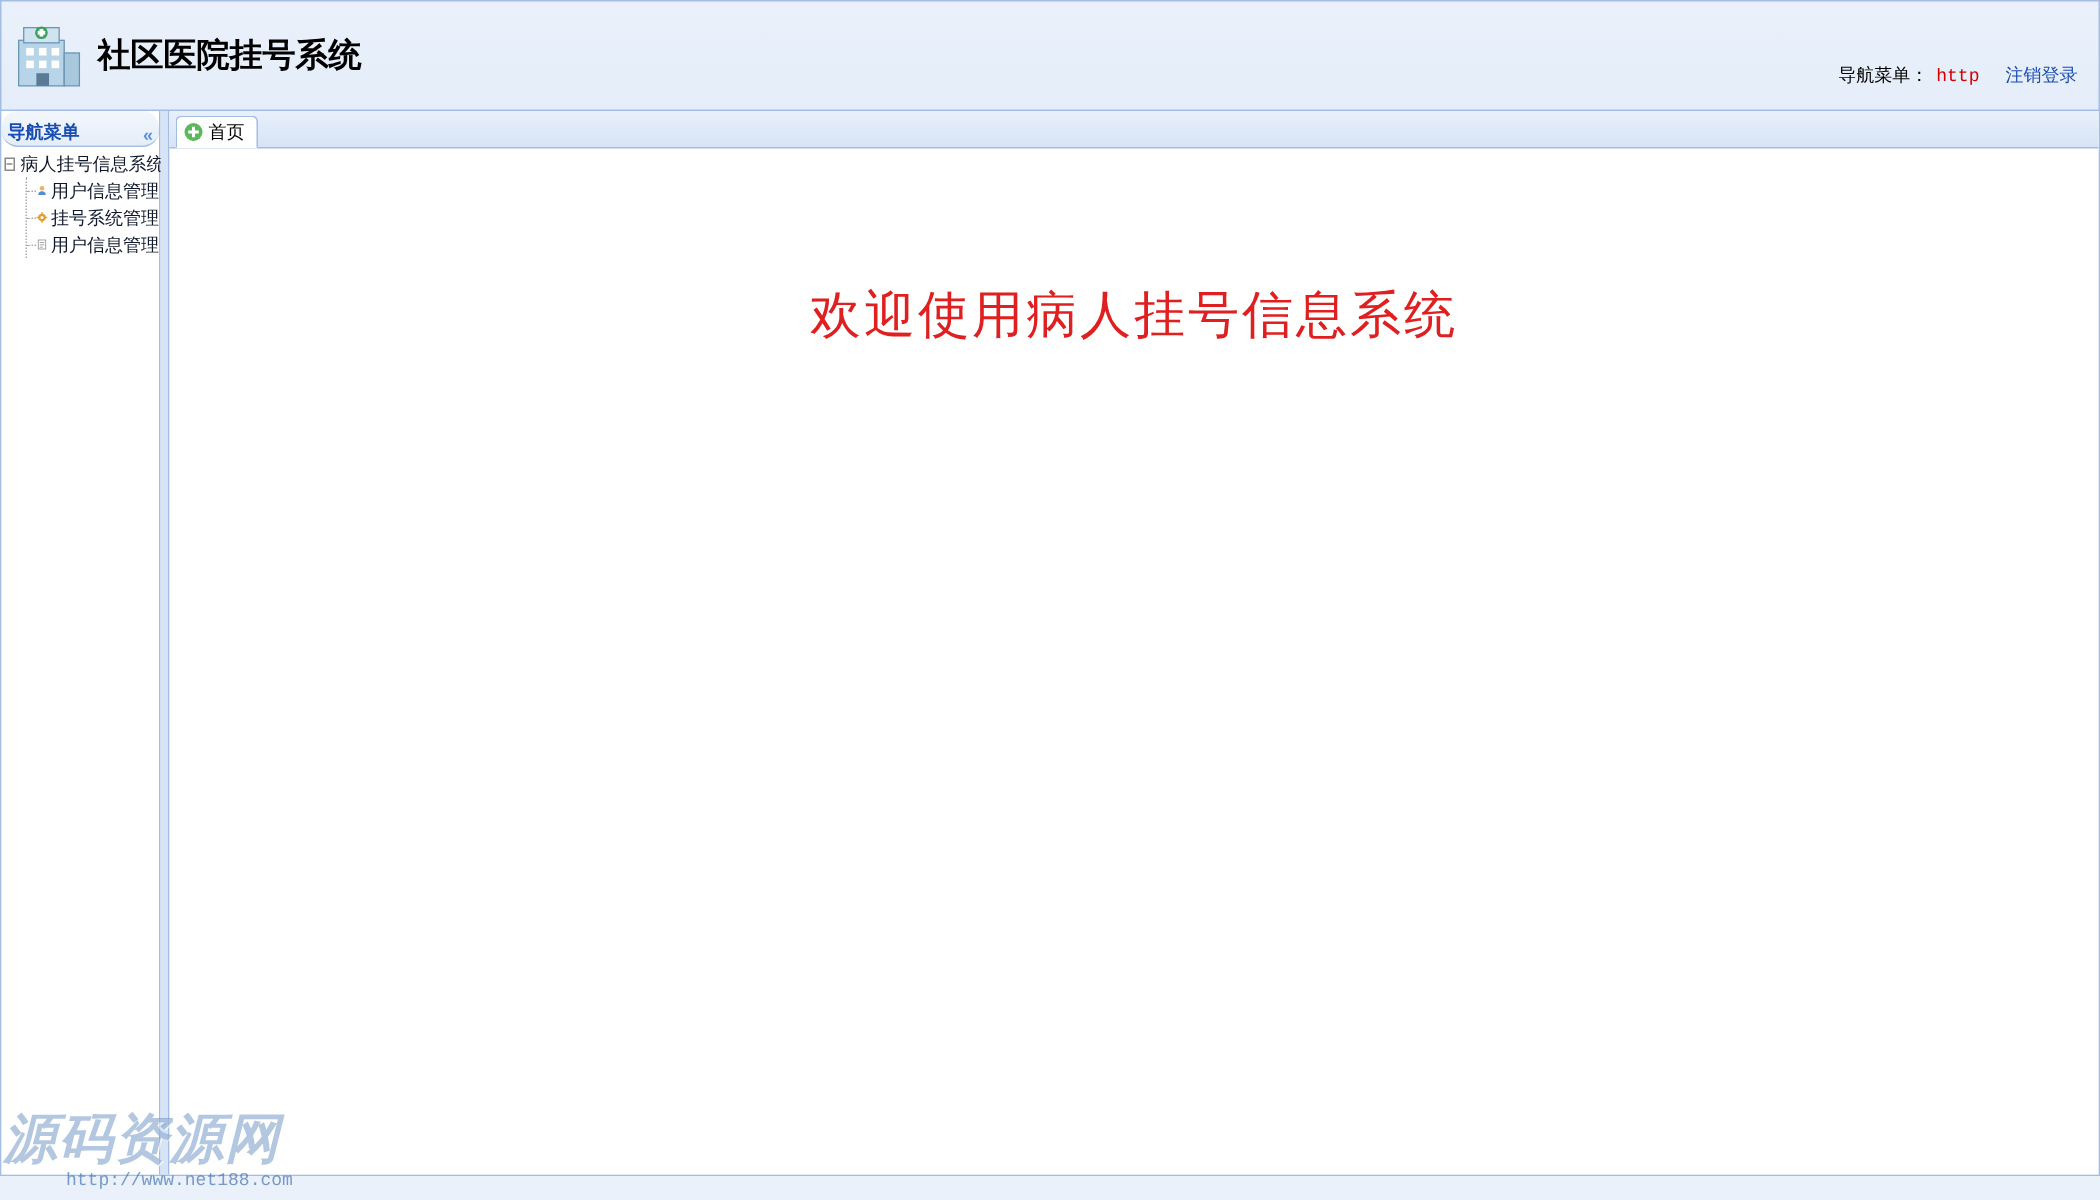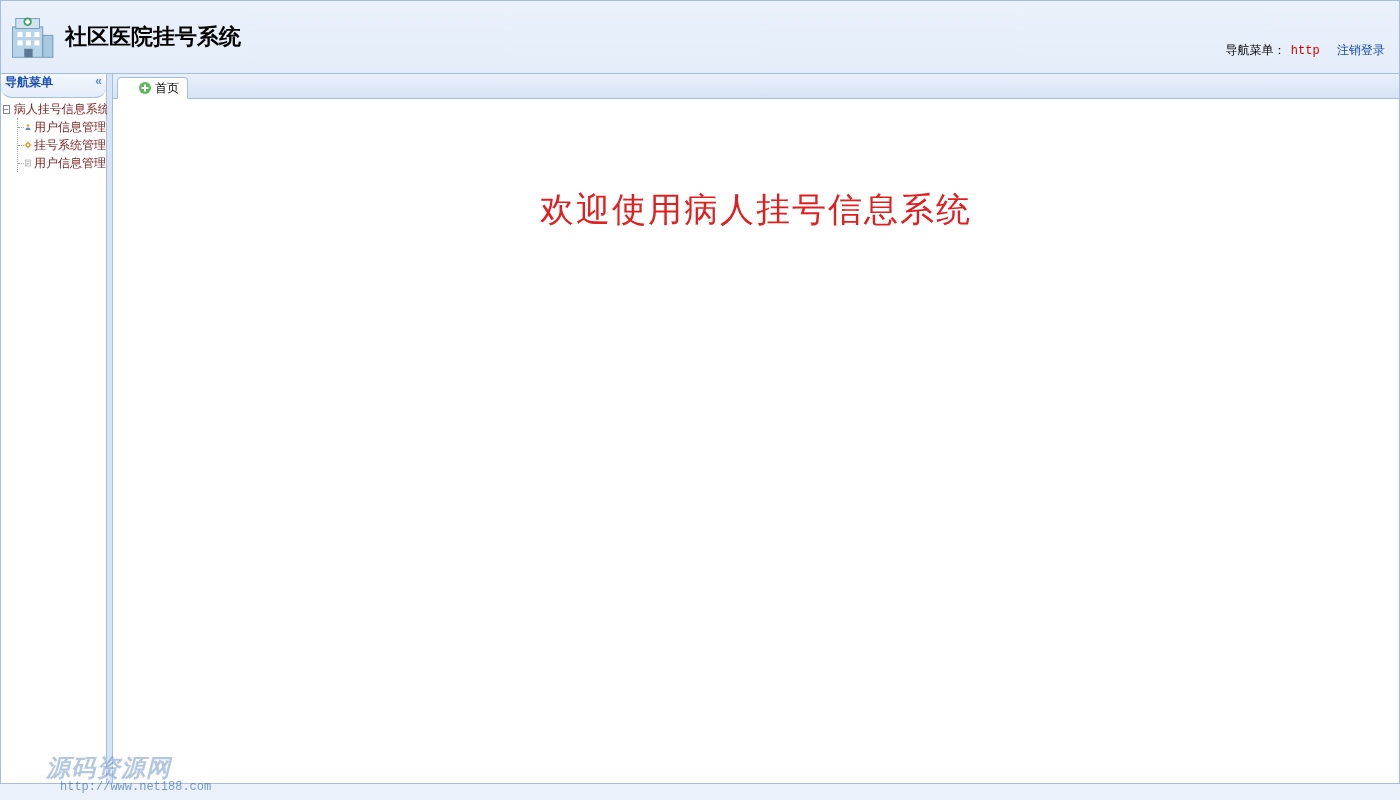--- a/index.html
+++ b/index.html
@@ -73,21 +73,21 @@
       background: #fff;
       border-right: 1px solid #a3bde3;
       display: flex;
       flex-direction: column;
     }
     .sidebar-header {
       height: 24px;
       background: linear-gradient(to bottom, #f3f7fd 0%, #e4edf9 100%);
       border-bottom: 1px solid #a3bde3;
       display: flex;
-      align-items: flex-start;
+      align-items: flex-end;
       justify-content: space-between;
       padding: 0 4px 0 4px;
       font-weight: bold;
       color: #1a4db3;
       font-size: 12px;
       border-radius: 11px;
     }
     .collapse-icon {
       color: #5b8edb;
       font-size: 12px;
@@ -112,21 +112,21 @@
       display: inline-flex;
       align-items: center;
       justify-content: center;
       font-size: 8px;
       line-height: 7px;
       margin-right: 2px;
       background: #fff;
       color: #333;
     }
     .tree-icon { width: 16px; height: 16px; display: inline-flex; align-items: center; justify-content: center; margin-right: 2px; }
-    .tree-label { color: #7f1d1d; }
+    .tree-label { color: #0f172a; }
     .tree-children { margin-left: 14px; border-left: 1px dotted #aaa; }
     .tree-children .tree-node { padding-left: 6px; position: relative; }
     .tree-children .tree-node::before {
       content: "";
       position: absolute;
       left: 0;
       top: 9px;
       width: 6px;
       border-top: 1px dotted #aaa;
     }
@@ -153,21 +153,21 @@
       padding-left: 4px;
     }
     .tab {
       height: 22px;
       background: #fff;
       border: 1px solid #a3bde3;
       border-bottom: 1px solid #fff;
       border-radius: 4px 4px 0 0;
       display: flex;
       align-items: center;
-      padding: 0 8px 0 20px;
+      padding: 0 8px 0 4px;
       margin-bottom: -1px;
       font-size: 12px;
       cursor: pointer;
       gap: 3px;
     }
     .tab-icon { width: 14px; height: 14px; display:inline-flex; align-items:center; justify-content:center; }
     .tab-label { color: #000; }
     .content {
       flex: 1;
       display: flex;
@@ -178,33 +178,32 @@
       font-size: 34px;
       color: #e02020;
       font-family: SimSun, serif;
       letter-spacing: 2px;
     }
     
     .watermark {
       position: absolute;
       left: 2px;
       bottom: 16px;
-      font-size: 24px;
+      font-size: 36px;
       font-weight: bold;
       font-style: italic;
       color: rgba(40, 95, 170, 0.35);
       font-family: SimSun, serif;
       text-shadow: 1px 1px 0 rgba(255,255,255,0.6);
       letter-spacing: 1px;
       pointer-events: none;
-      padding-left: 44px;
     }
     .watermark-url {
       position: absolute;
-      left: 60px;
+      left: 44px;
       bottom: 6px;
       font-size: 12px;
       color: rgba(40, 95, 170, 0.6);
       font-family: "Courier New", monospace;
       pointer-events: none;
     }
   </style>
 </head>
 <body>
 

